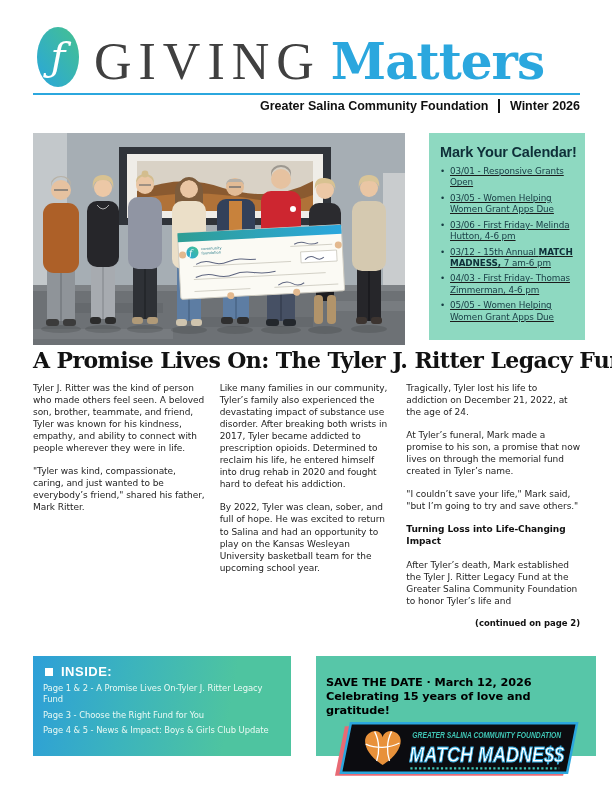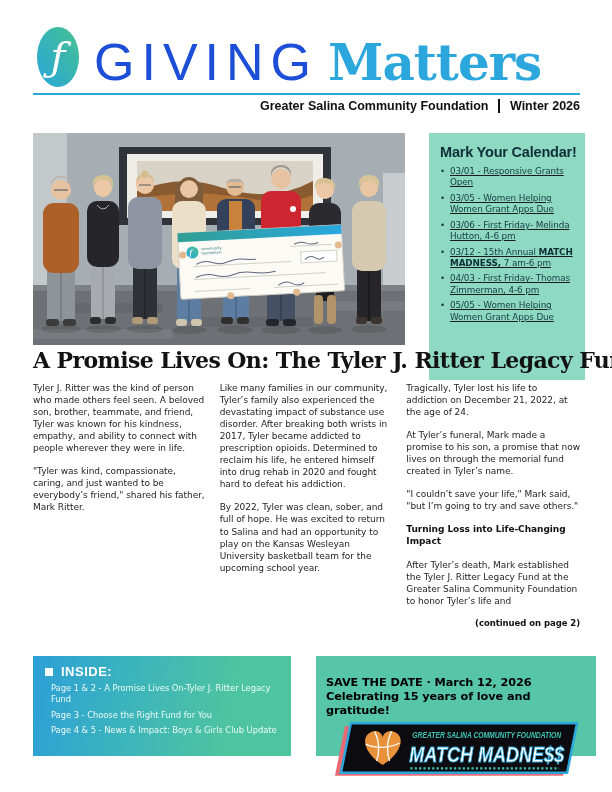--- a/index.html
+++ b/index.html
@@ -6,38 +6,38 @@
   .page{
     position:relative;width:612px;height:792px;background:#ffffff;
     margin:0 auto;overflow:hidden;
     font-family:"DejaVu Sans",sans-serif;color:#1c1c1c;
   }
   
   .masthead{position:absolute;left:36px;top:26px;display:flex;align-items:flex-end;}
   .logo-svg{width:44px;height:62px;margin-right:14px;}
   .masthead h1{margin:0;line-height:1;display:flex;align-items:baseline;}
   .title-black{
-    font-family:Liberation Sans, sans-serif;font-weight:500;font-size:52px;
-    letter-spacing:7px;color:#1d4ed8;
+    font-family:Liberation Serif, serif;font-weight:500;font-size:52px;
+    letter-spacing:7px;color:#404040;
   }
   .title-blue{
     font-family:"DejaVu Serif",serif;font-weight:bold;font-size:50px;
     color:#2BA7DE;margin-left:10px;letter-spacing:-1px;
   }
   .masthead-rule{position:absolute;left:33px;top:93px;width:547px;height:2px;background:#2BA7DE;}
   .sub-row{
     position:absolute;top:99px;right:32px;display:flex;align-items:center;
     font-family:"Liberation Sans",sans-serif;font-weight:bold;font-size:12.5px;color:#101010;
   }
   .sub-divider{width:1.5px;height:14px;background:#101010;margin:0 10px;}
   
   .photo{position:absolute;left:33px;top:133px;width:372px;height:212px;}
   
   .calendar{
-    position:absolute;left:429px;top:133px;width:156px;height:247px;
+    position:absolute;left:429px;top:133px;width:156px;height:207px;
     background:#8ED9C1;padding:11px 8px 0 11px;box-sizing:border-box;
   }
   .calendar h2{
     margin:0 0 6px 0;font-family:"Liberation Sans",sans-serif;
     font-size:14.5px;color:#0e2f38;letter-spacing:-0.2px;
   }
   .calendar ul{margin:0;padding:0;list-style:none;text-decoration:underline;}
   .calendar li{
     position:relative;padding-left:10px;margin-bottom:4px;
     font-size:8.8px;line-height:1.3;color:#173b43;letter-spacing:-0.1px;
@@ -65,21 +65,21 @@
     background:linear-gradient(100deg,#2D9FD8 0%,#3BB3BE 35%,#4EC4A0 75%);
     color:#eafaf4;padding:8px 10px;
   }
   .inside-title{
     display:flex;align-items:center;font-family:"Liberation Sans",sans-serif;
     font-weight:bold;font-size:13px;letter-spacing:0.5px;color:#ffffff;margin:0 0 4px 2px;
   }
   .inside-square{width:8px;height:8px;background:#ffffff;margin-right:8px;}
   .inside-cols{display:flex;gap:10px;}
   .inside-cols .icol{flex:1;}
-  .inside-box p{margin:0 0 5px 8px;font-size:8.4px;line-height:1.28;letter-spacing:-0.05px;}
+  .inside-box p{margin:0 0 5px 0;font-size:8.4px;line-height:1.28;letter-spacing:-0.05px;}
   .save-box{
     position:absolute;left:316px;top:656px;width:280px;height:100px;box-sizing:border-box;
     background:#57C6A8;color:#000000;padding:20px 10px;
   }
   .save-line{font-weight:bold;font-size:11.3px;line-height:1.22;letter-spacing:-0.1px;}
   .mm-logo{display:block;margin:4px auto 0 auto;}
 </style>
 </head>
 <body>
 

